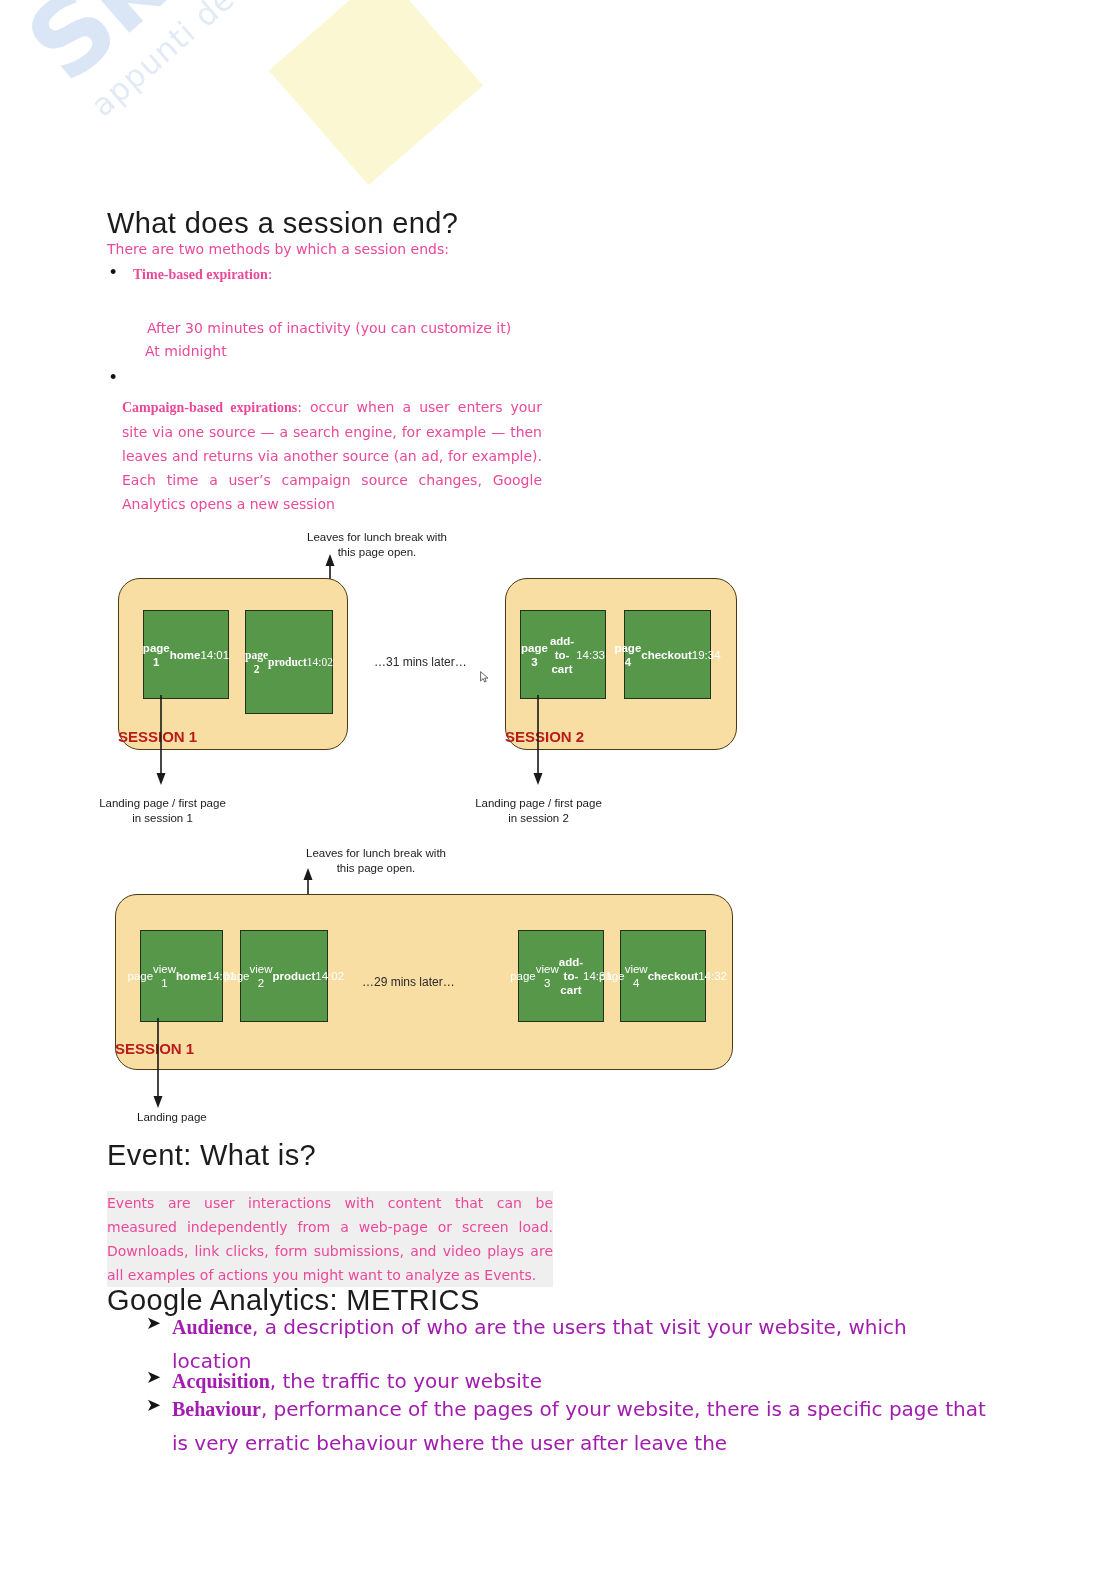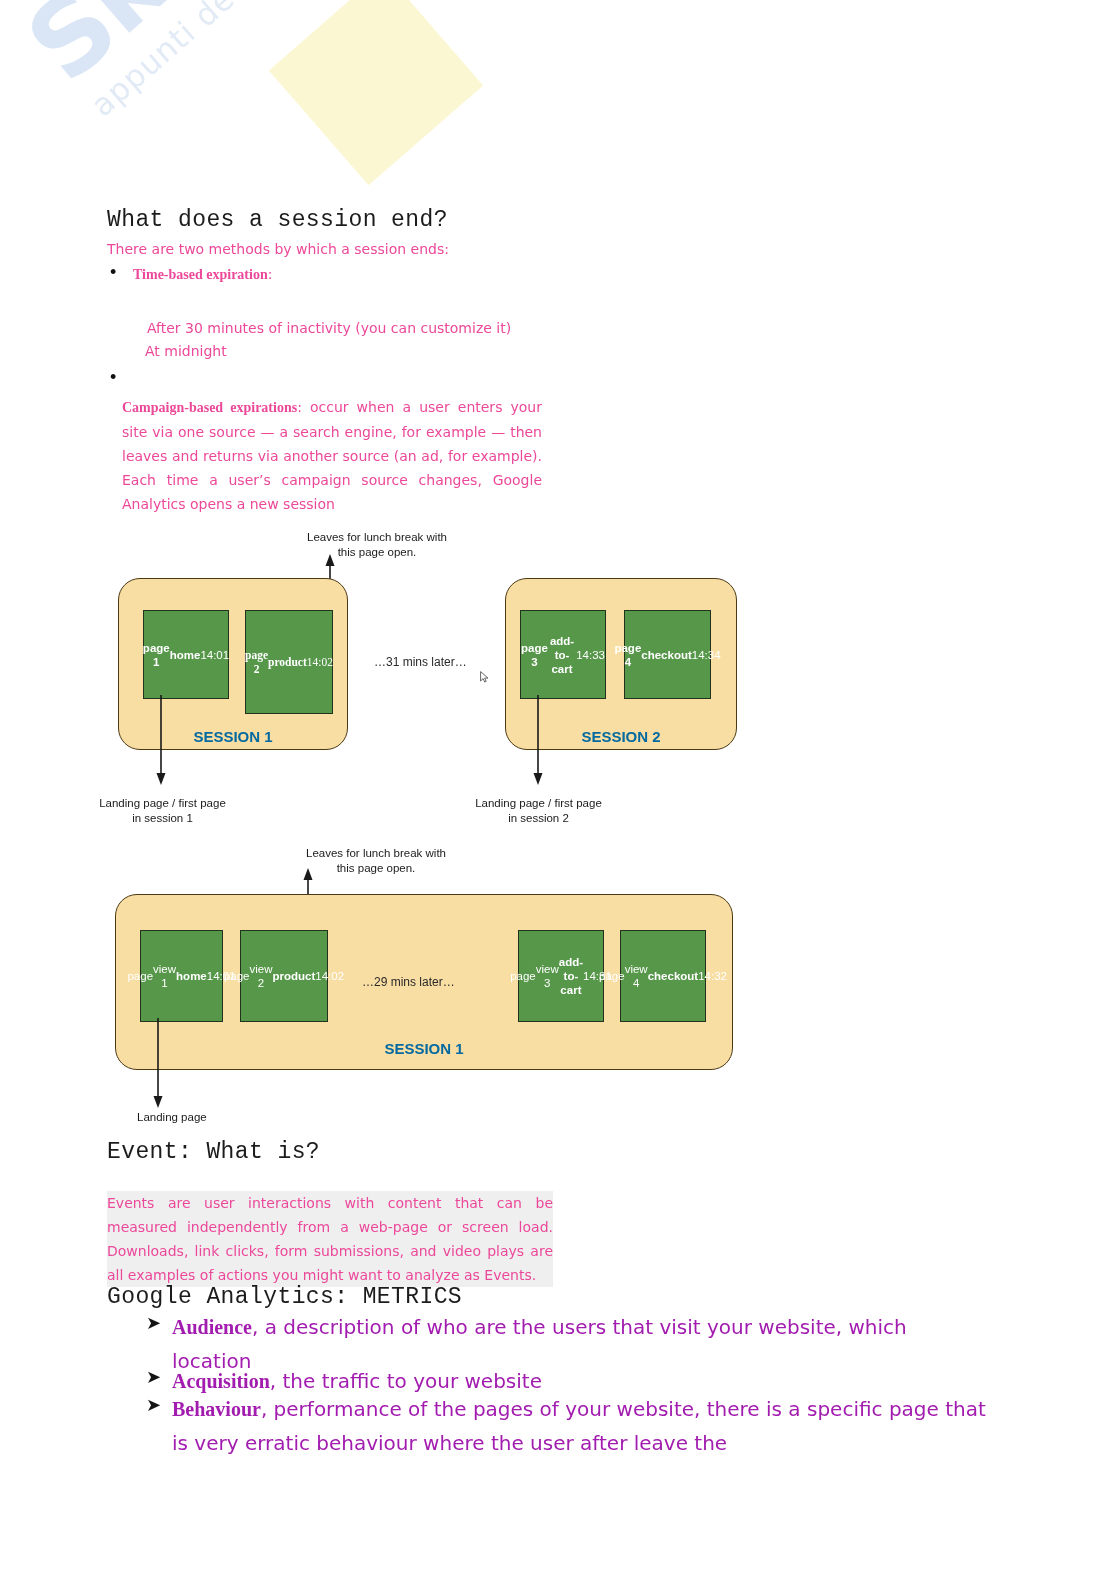--- a/index.html
+++ b/index.html
@@ -66,22 +66,22 @@
     opacity: 0.75;
   }
 
   
   .content {
     position: relative;
     z-index: 2;
   }
   .h1 {
     position: absolute;
-    font-family: Liberation Mono, monospace;
-    font-size: 23px;
+    font-family: Liberation Sans, sans-serif;
+    font-size: 29px;
     font-weight: normal;
     color: #1c1c1c;
     letter-spacing: 0.4px;
     white-space: nowrap;
   }
   .para {
     position: absolute;
     font-family: "DejaVu Sans", sans-serif;
     font-size: 14px;
     color: #ec4899;
@@ -124,22 +124,22 @@
     justify-content: center;
     align-items: center;
     font-weight: bold;
   }
   .page-box .dim { font-weight: normal; }
   .session-label {
     position: absolute;
     font-family: "Liberation Sans", sans-serif;
     font-size: 15px;
     font-weight: bold;
-    color: #0369a1;
-    text-align: center;
+    color: #b91c1c;
+    text-align: left;
     white-space: nowrap;
   }
   .anno {
     position: absolute;
     font-family: "Liberation Sans", sans-serif;
     font-size: 11.5px;
     color: #1b1b1b;
     line-height: 15px;
     text-align: center;
     white-space: nowrap;
@@ -254,21 +254,21 @@
 
       <div class="page-box" style="left:520px; top:610px; width:86px; height:89px;">
         <span>page  3</span>
         <span>add-to-cart</span>
         <span class="dim">14:33</span>
       </div>
 
       <div class="page-box" style="left:624px; top:610px; width:87px; height:89px;">
         <span>page  4</span>
         <span>checkout</span>
-        <span class="dim">14:34</span>
+        <span class="dim">19:34</span>
       </div>
 
       <div class="session-label" style="left:505px; top:728px; width:232px;">SESSION 2</div>
 
       <svg class="arrow-svg" style="left:528px; top:695px;" width="20" height="92" viewBox="0 0 20 92">
         <line x1="10" y1="0" x2="10" y2="80" stroke="#1a1a1a" stroke-width="1.6"></line>
         <polygon points="10,90 5.5,78 14.5,78" fill="#1a1a1a"></polygon>
       </svg>
       <div class="anno" style="left:446px; top:796px; width:185px; text-align:center;">
         <span>Landing page / first page</span><br>

